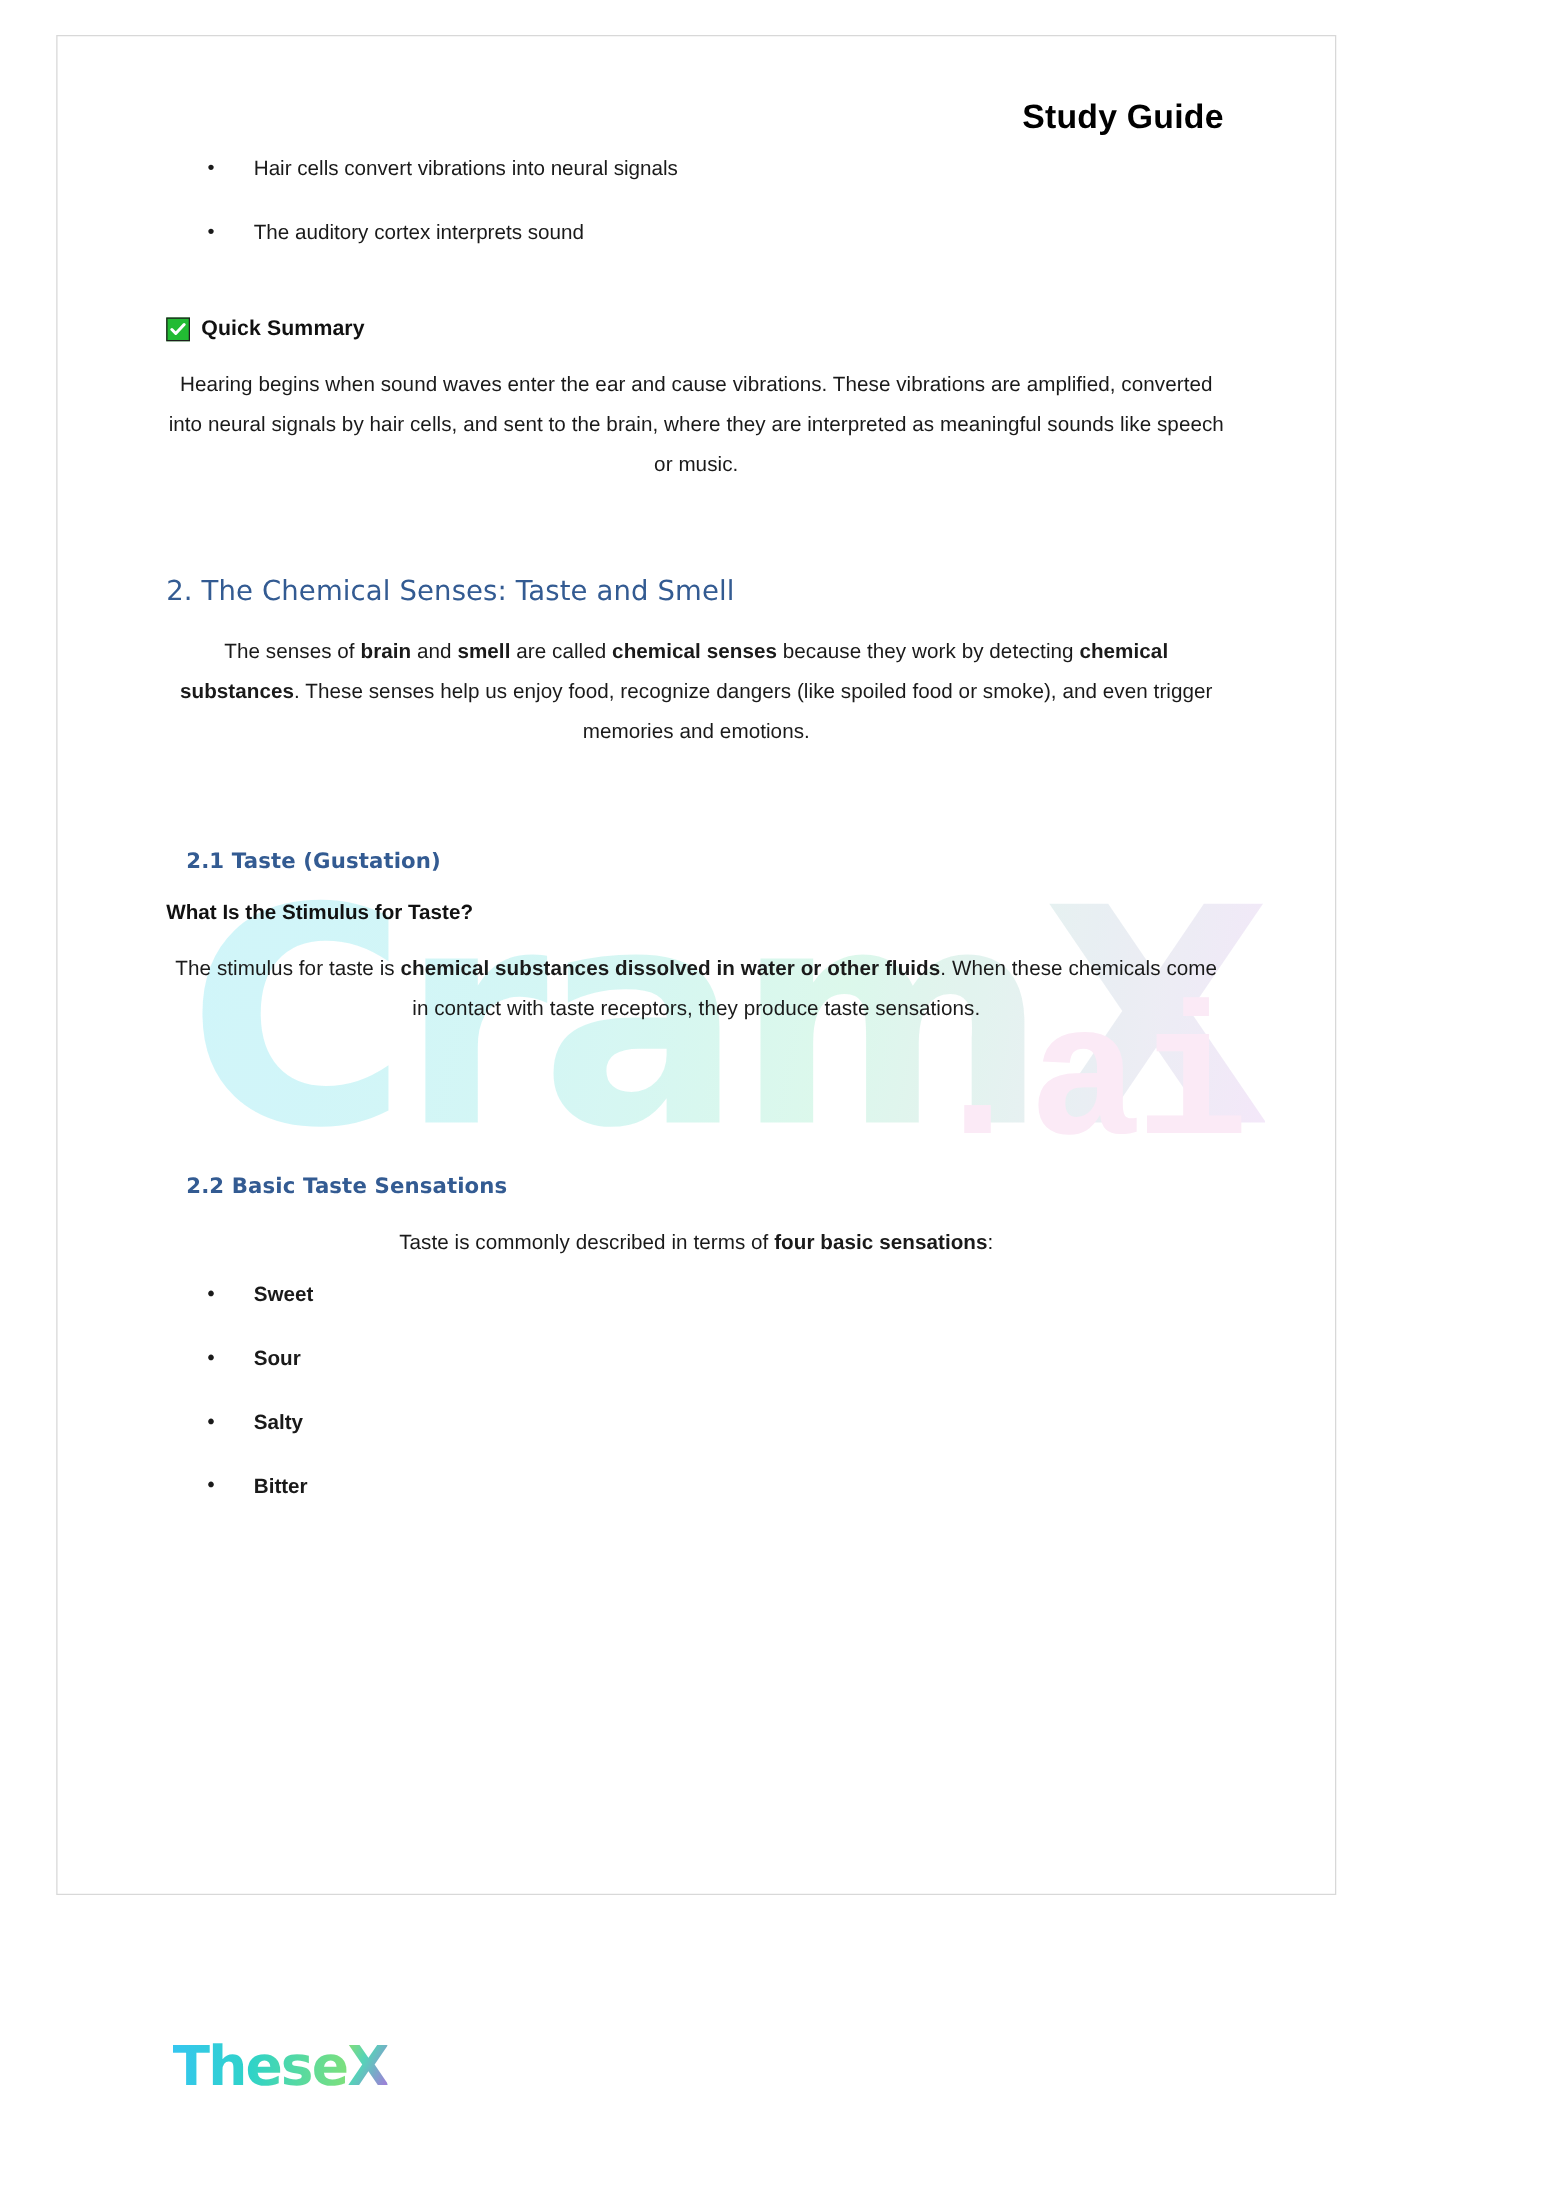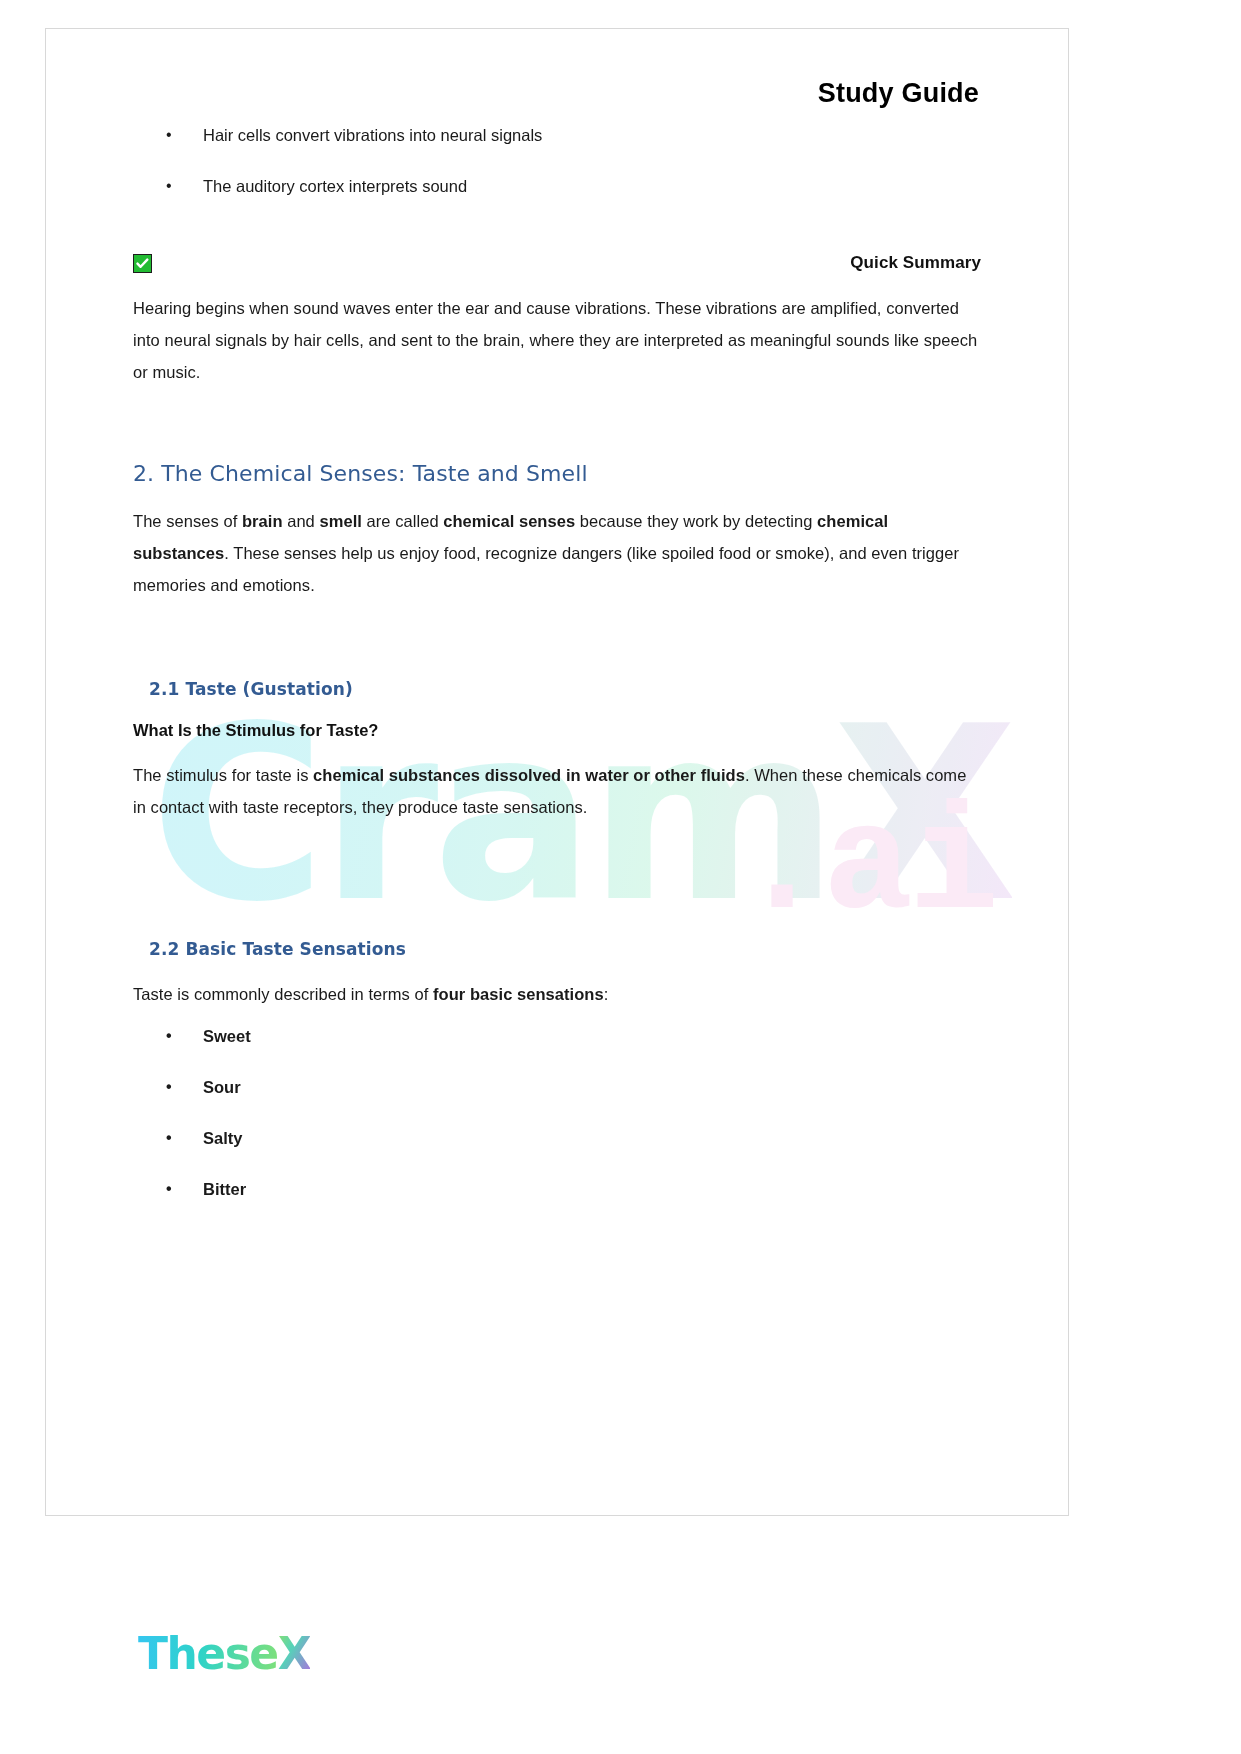--- a/index.html
+++ b/index.html
@@ -111,21 +111,20 @@
     color: #1a1a1a;
   }
   ul.bullets.bold li { font-weight: 700; }
   ul.bullets.bold li { margin-bottom: 31px; }
 
   .callout-head {
     display: flex;
     align-items: center;
     gap: 9px;
     margin-top: 57px;
-    justify-content: space-between;
   }
   .check-box {
     width: 19px;
     height: 19px;
     background: #22bb33;
     border: 1.5px solid #1d1d1d;
     display: inline-flex;
     align-items: center;
     justify-content: center;
     flex: 0 0 auto;
@@ -137,20 +136,21 @@
     color: #111111;
     letter-spacing: .1px;
   }
 
   p.body {
     font-size: 16.5px;
     line-height: 32px;
     color: #1a1a1a;
     margin: 19px 0 0 0;
     letter-spacing: .05px;
+    text-align: center;
   }
   p.body b { font-weight: 700; }
 
   h2.section {
     font-size: 22px;
     font-weight: 400;
     color: #335b92;
     margin: 73px 0 0 0;
     letter-spacing: .1px;
     font-family: "DejaVu Sans", sans-serif;

